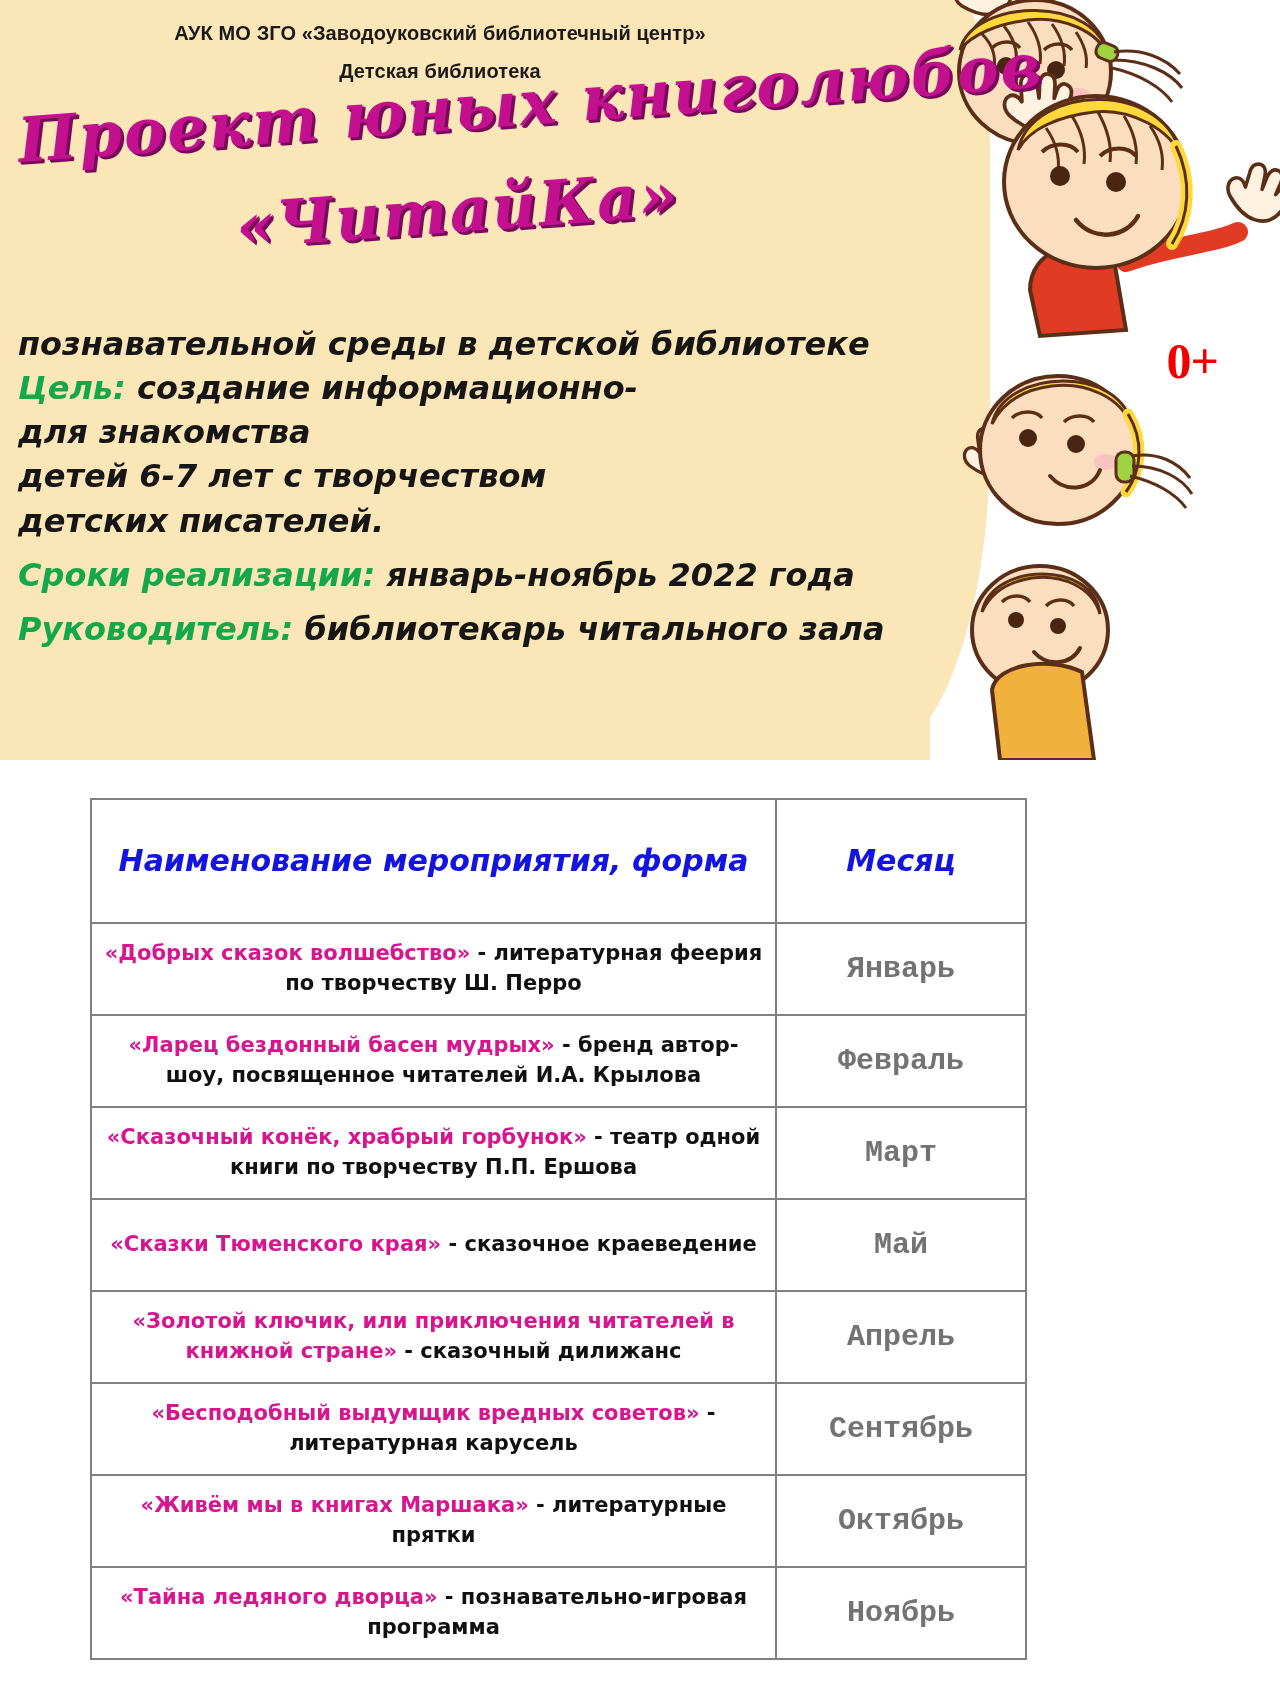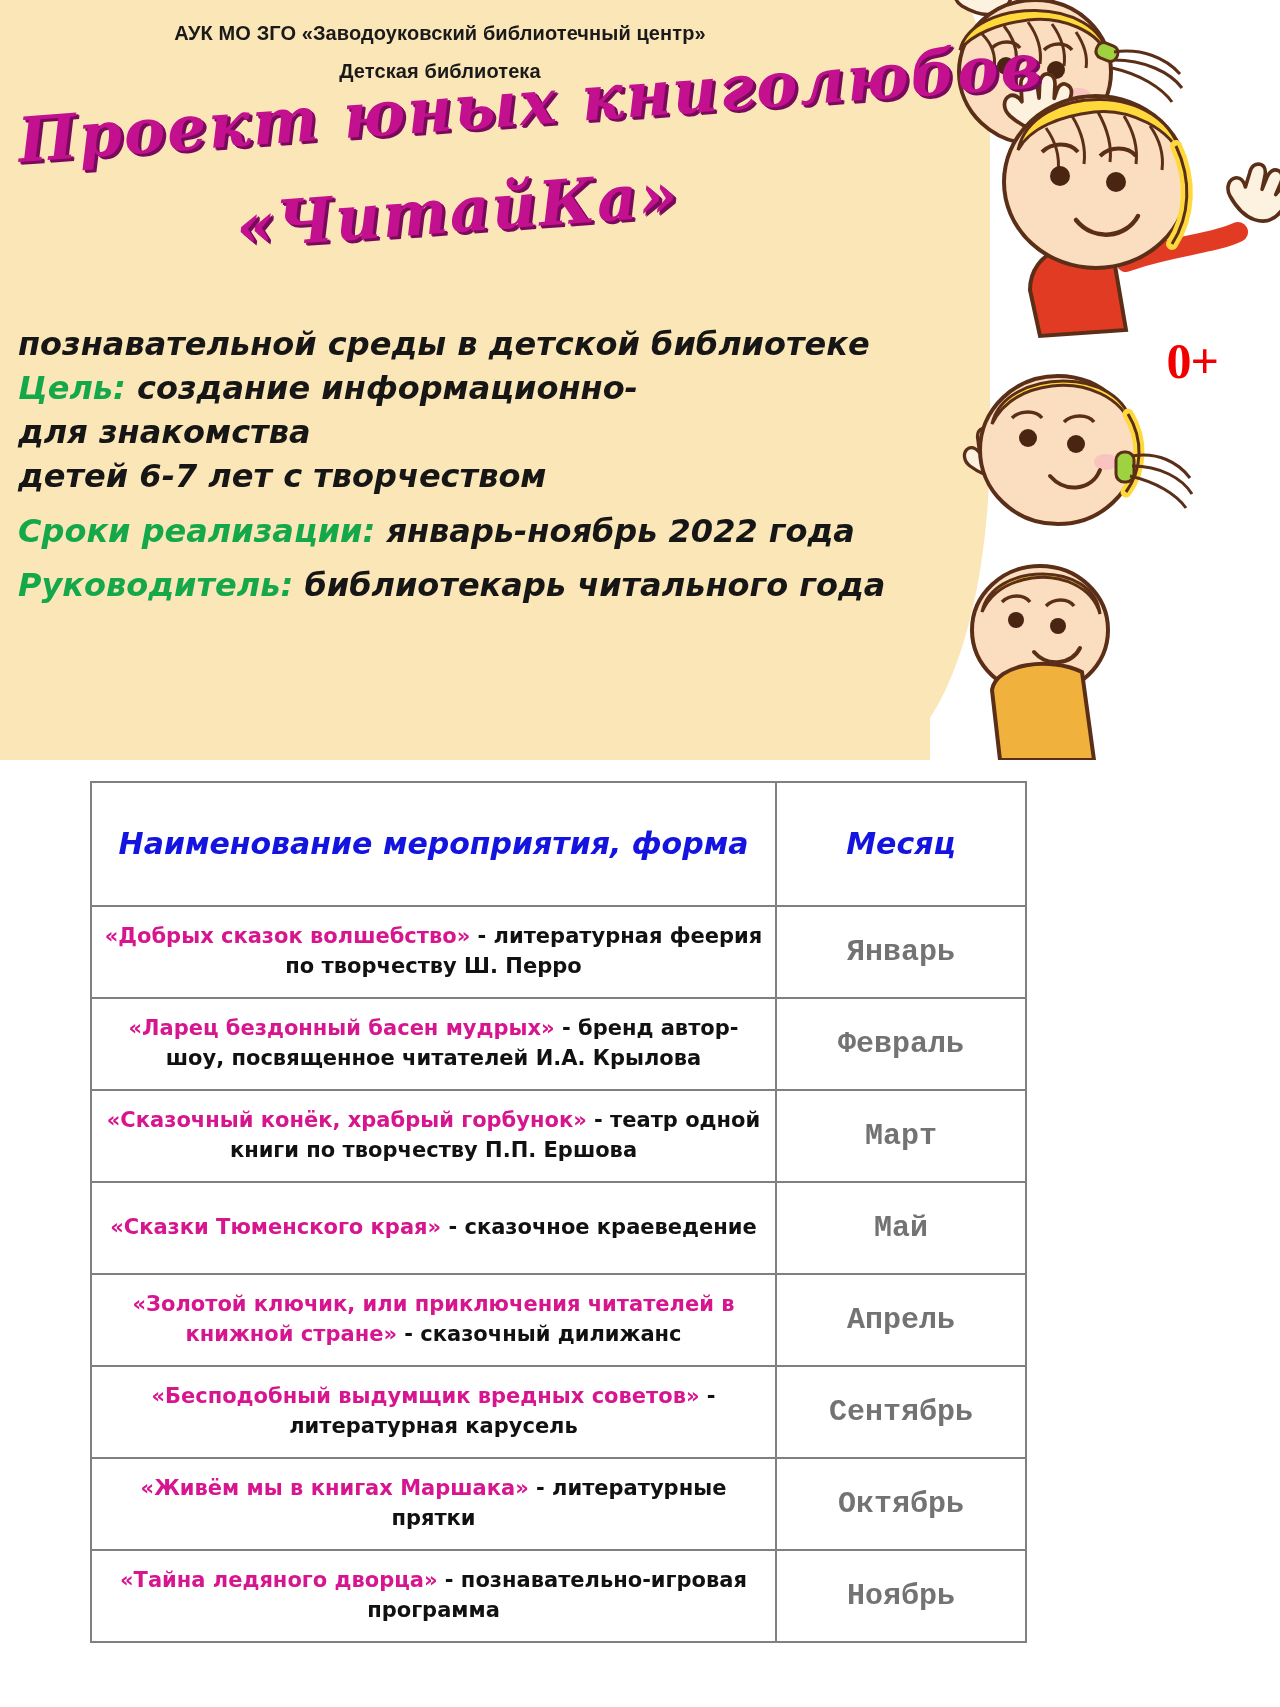--- a/index.html
+++ b/index.html
@@ -128,21 +128,21 @@
     width: 380px;
     height: 760px;
     z-index: 4;
     pointer-events: none;
   }
 
   
   .schedule-wrap {
     position: absolute;
     left: 90px;
-    top: 781px;
+    top: 798px;
     width: 800px;
     z-index: 5;
   }
   table.schedule {
     border-collapse: collapse;
     width: 935px;
     background: #ffffff;
     table-layout: fixed;
   }
   table.schedule td, table.schedule th {
@@ -306,29 +306,30 @@
 <div class="age-badge">0+</div>
 
 <div class="info-block">
   <div class="info-line">познавательной среды в детской библиотеке</div>
   <div class="info-line">
     <span class="label-green">Цель:</span>
     <span>создание информационно-</span>
   </div>
   <div class="info-line">для знакомства</div>
   <div class="info-line">детей 6-7 лет с творчеством</div>
+  <div class="info-line">детских писателей.</div>
   <div class="spacer-sm"></div>
   <div class="info-line">
     <span class="label-green">Сроки реализации:</span>
     <span>январь-ноябрь 2022 года</span>
   </div>
   <div class="spacer-sm"></div>
   <div class="info-line">
     <span class="label-green">Руководитель:</span>
-    <span>библиотекарь читального года</span>
+    <span>библиотекарь читального зала</span>
   </div>
 </div>
 
 <div class="schedule-wrap">
   <table class="schedule">
     <colgroup>
       <col class="col-event">
       <col class="col-month">
     </colgroup>
     <thead>

